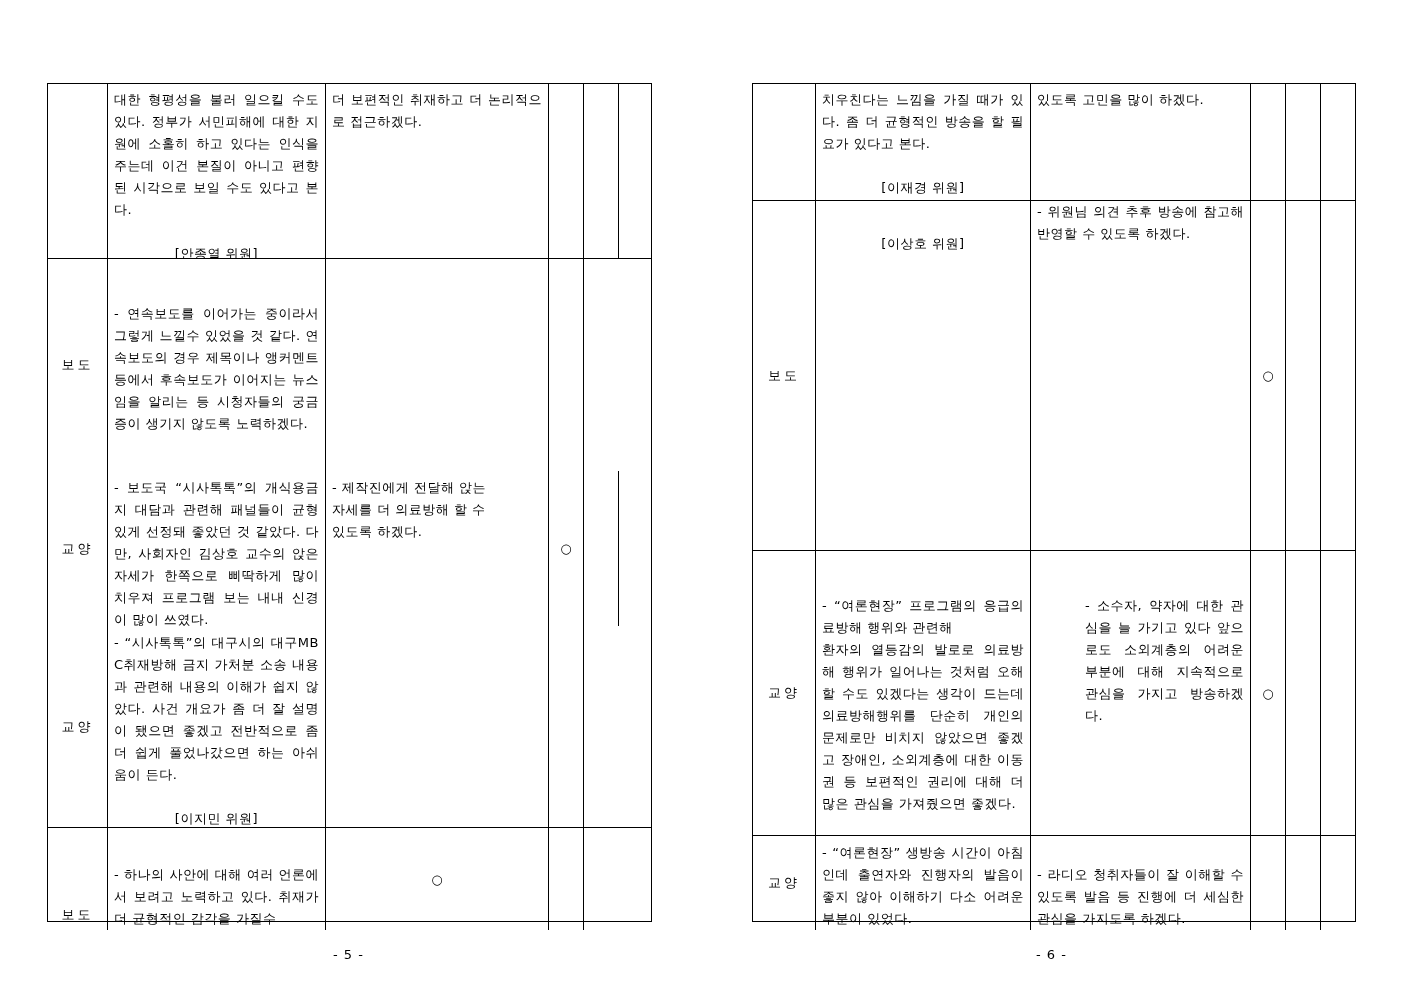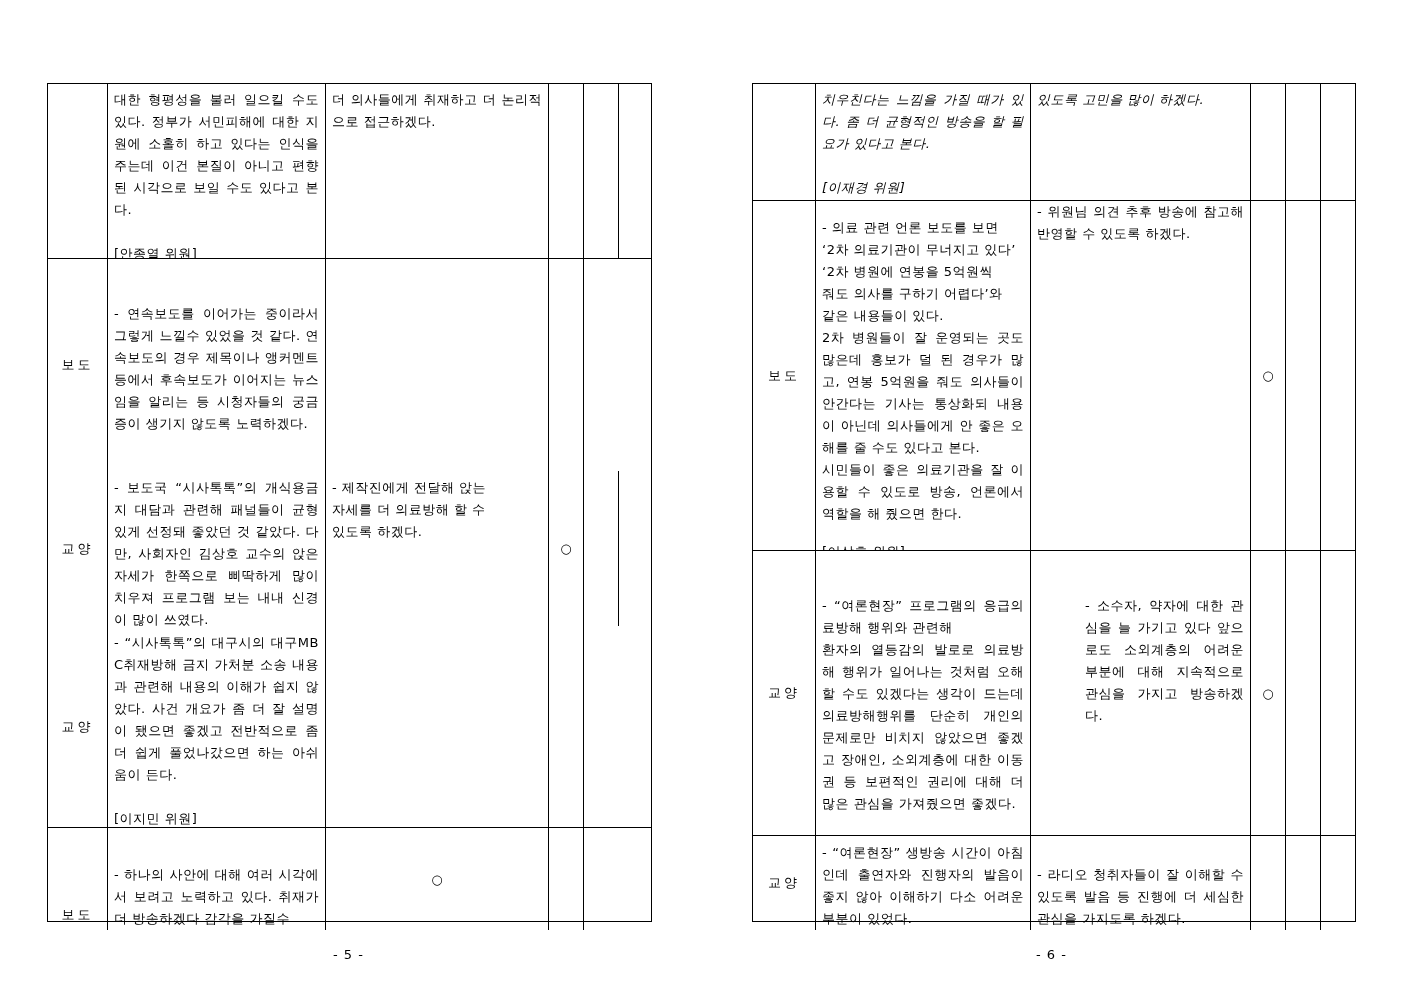--- a/index.html
+++ b/index.html
@@ -26,21 +26,21 @@
     display:flex;align-items:center;justify-content:center;
     font-size:13px;letter-spacing:3px;line-height:22px;
   }
   .cat.bottom{align-items:flex-end;padding-bottom:4px;}
   .txt{
     padding-left:6px;padding-right:6px;
     font-size:13px;line-height:22px;letter-spacing:0.5px;
     text-align:justify;word-break:break-all;
   }
   .para{white-space:pre-line;}
-  .author{margin-top:22px;text-align:left;}
+  .author{margin-top:22px;text-align:center;}
   .markcell{
     display:flex;align-items:center;justify-content:center;
     font-size:13px;
   }
   .vcenter{display:flex;flex-direction:column;justify-content:flex-start;}
   .page-num{
     position:absolute;font-size:13px;letter-spacing:1px;
   }
 </style>
 </head>
@@ -48,21 +48,21 @@
 
 <div class="dtable" style="left:47px;top:83px;width:605px;height:839px;">
 
   <div class="trow t5cols bb" style="height:175px;">
     <div class="cell cat"></div>
     <div class="cell txt" style="padding-top:5px;">
       <div class="para">대한 형평성을 불러 일으킬 수도 있다. 정부가 서민피해에 대한 지원에 소홀히 하고 있다는 인식을 주는데 이건 본질이 아니고 편향된 시각으로 보일 수도 있다고 본다.</div>
       <div class="author">[안종열 위원]</div>
     </div>
     <div class="cell txt" style="padding-top:5px;">
-      <div class="para">더 의사들에게 취재하고 더 논리적으로 접근하겠다.</div>
+      <div class="para">더 보편적인 취재하고 더 논리적으로 접근하겠다.</div>
     </div>
     <div class="cell markcell"></div>
     <div class="cell markcell"></div>
     <div class="cell markcell last"></div>
   </div>
 
   <div class="trow t5cols" style="height:212px;">
     <div class="cell cat">보도</div>
     <div class="cell txt" style="padding-top:44px;">
       <div class="para">- 연속보도를 이어가는 중이라서 그렇게 느낄수 있었을 것 같다. 연속보도의 경우 제목이나 앵커멘트 등에서 후속보도가 이어지는 뉴스임을 알리는 등 시청자들의 궁금증이 생기지 않도록 노력하겠다.</div>
@@ -96,58 +96,51 @@
       <div class="author">[이지민 위원]</div>
     </div>
     <div class="cell markcell"></div>
     <div class="cell markcell"></div>
     <div class="cell markcell last"></div>
   </div>
 
   <div class="trow t5cols grow">
     <div class="cell cat bottom">보도</div>
     <div class="cell txt" style="padding-top:36px;">
-      <div class="para">- 하나의 사안에 대해 여러 시각에서 보려고 노력하고 있다. 취재가 더 방송하겠다 감각을 가질수</div>
+      <div class="para">- 하나의 사안에 대해 여러 언론에서 보려고 노력하고 있다. 취재가 더 균형적인 감각을 가질수</div>
     </div>
     <div class="cell markcell">
       <span>○</span>
     </div>
     <div class="cell markcell"></div>
     <div class="cell markcell last"></div>
   </div>
 </div>
 
 <div class="page-num" style="left:333px;top:947px;">- 5 -</div>
 
 <div class="dtable" style="left:752px;top:83px;width:604px;height:839px;">
 
-  <div class="trow t6cols bb" style="height:117px;font-style:italic;">
+  <div class="trow t6cols bb" style="height:117px;">
     <div class="cell cat"></div>
     <div class="cell txt" style="padding-top:5px;">
       <div class="para">치우친다는 느낌을 가질 때가 있다. 좀 더 균형적인 방송을 할 필요가 있다고 본다.</div>
       <div class="author">[이재경 위원]</div>
     </div>
     <div class="cell txt" style="padding-top:5px;">
       <div class="para">있도록 고민을 많이 하겠다.</div>
     </div>
     <div class="cell markcell"></div>
     <div class="cell markcell"></div>
     <div class="cell markcell last"></div>
   </div>
 
   <div class="trow t6cols bb" style="height:350px;">
     <div class="cell cat">보도</div>
     <div class="cell txt" style="padding-top:16px;">
-      <div class="para">- 의료 관련 언론 보도를 보면
-‘2차 의료기관이 무너지고 있다’
-‘2차 병원에 연봉을 5억원씩
-줘도 의사를 구하기 어렵다’와
-같은 내용들이 있다.
-2차 병원들이 잘 운영되는 곳도 많은데 홍보가 덜 된 경우가 많고, 연봉 5억원을 줘도 의사들이 안간다는 기사는 통상화되 내용이 아닌데 의사들에게 안 좋은 오해를 줄 수도 있다고 본다.
-시민들이 좋은 의료기관을 잘 이용할 수 있도로 방송, 언론에서 역할을 해 줬으면 한다.</div>
       <div class="author" style="margin-top:16px;">[이상호 위원]</div>
     </div>
     <div class="cell txt vcenter">
       <div class="para">- 위원님 의견 추후 방송에 참고해 반영할 수 있도록 하겠다.</div>
     </div>
     <div class="cell markcell">
       <span>○</span>
     </div>
     <div class="cell markcell"></div>
     <div class="cell markcell last"></div>

